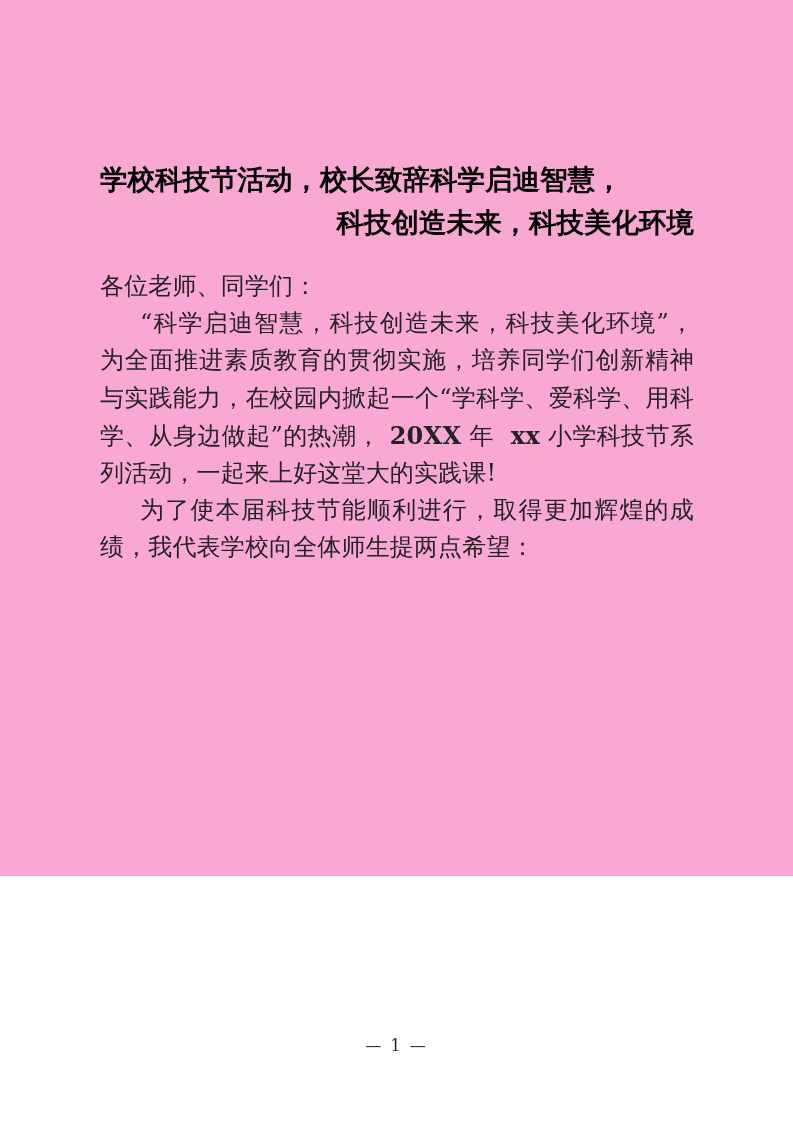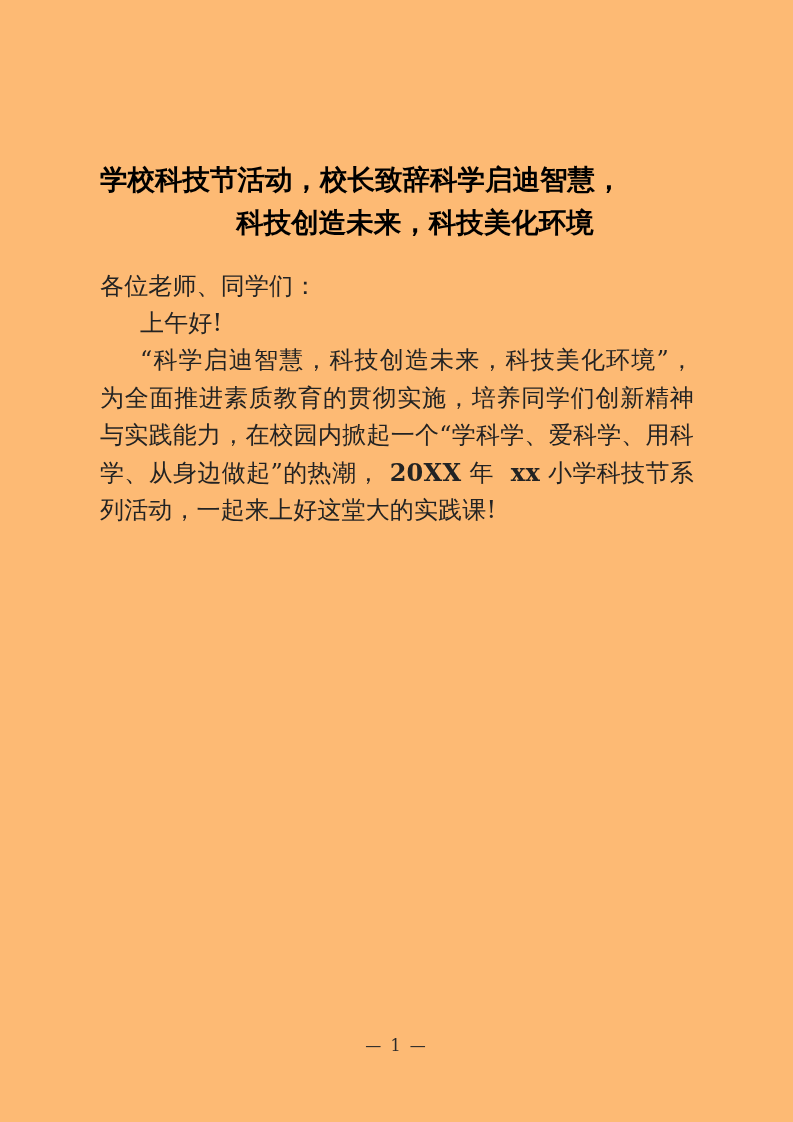--- a/index.html
+++ b/index.html
@@ -15,41 +15,41 @@
     font-family: "DejaVu Serif", "Liberation Serif", serif;
     color: #1a1a1a;
     -webkit-font-smoothing: antialiased;
   }
 
   .page {
     position: absolute;
     left: 0;
     top: 0;
     width: 793px;
-    height: 1122px;
-    background: #fdba74;
+    height: 876px;
+    background: #f9a8d4;
   }
 
   
   .doc-title {
     position: absolute;
     left: 100px;
     top: 140px;
     width: 594px;
     font-family: "DejaVu Sans", "Liberation Sans", sans-serif;
     font-weight: bold;
     font-size: 27.5px;
     line-height: 43px;
     color: #000000;
     letter-spacing: 0px;
     text-align: left;
   }
   .doc-title .title-line-2 {
     display: block;
-    text-align: center;
+    text-align: right;
     padding-left: 0px;
     margin-left: 36px;
   }
 
   
   .body-block {
     position: absolute;
     left: 100px;
     top: 268px;
     width: 594px;
@@ -101,25 +101,25 @@
 
   <h1 class="doc-title">
     <span>学校科技节活动，校长致辞科学启迪智慧，</span>
     <span class="title-line-2">科技创造未来，科技美化环境</span>
   </h1>
 
   <div class="body-block">
 
     <p class="para">各位老师、同学们：</p>
 
-    <p class="para indent">上午好!</p>
 
     <p class="para indent"><span>“科学启迪智慧，科技创造未来，科技美化环境”，为全面推进素质教育的贯彻实施，培养同学们创新精神与实践能力，在校园内掀起一个“学科学、爱科学、用科学、从身边做起”的热潮，</span><span class="lat">20XX</span><span> 年 </span><span class="lat">xx</span><span> 小学科技节系列活动，一起来上好这堂大的实践课!</span></p>
 
 
+    <p class="para indent"><span>为了使本届科技节能顺利进行，取得更加辉煌的成绩，我代表学校向全体师生提两点希望：</span></p>
 
 
 
   </div>
 
   <div class="page-footer">— 1 —</div>
 
 </div>
 
 </body></html>

